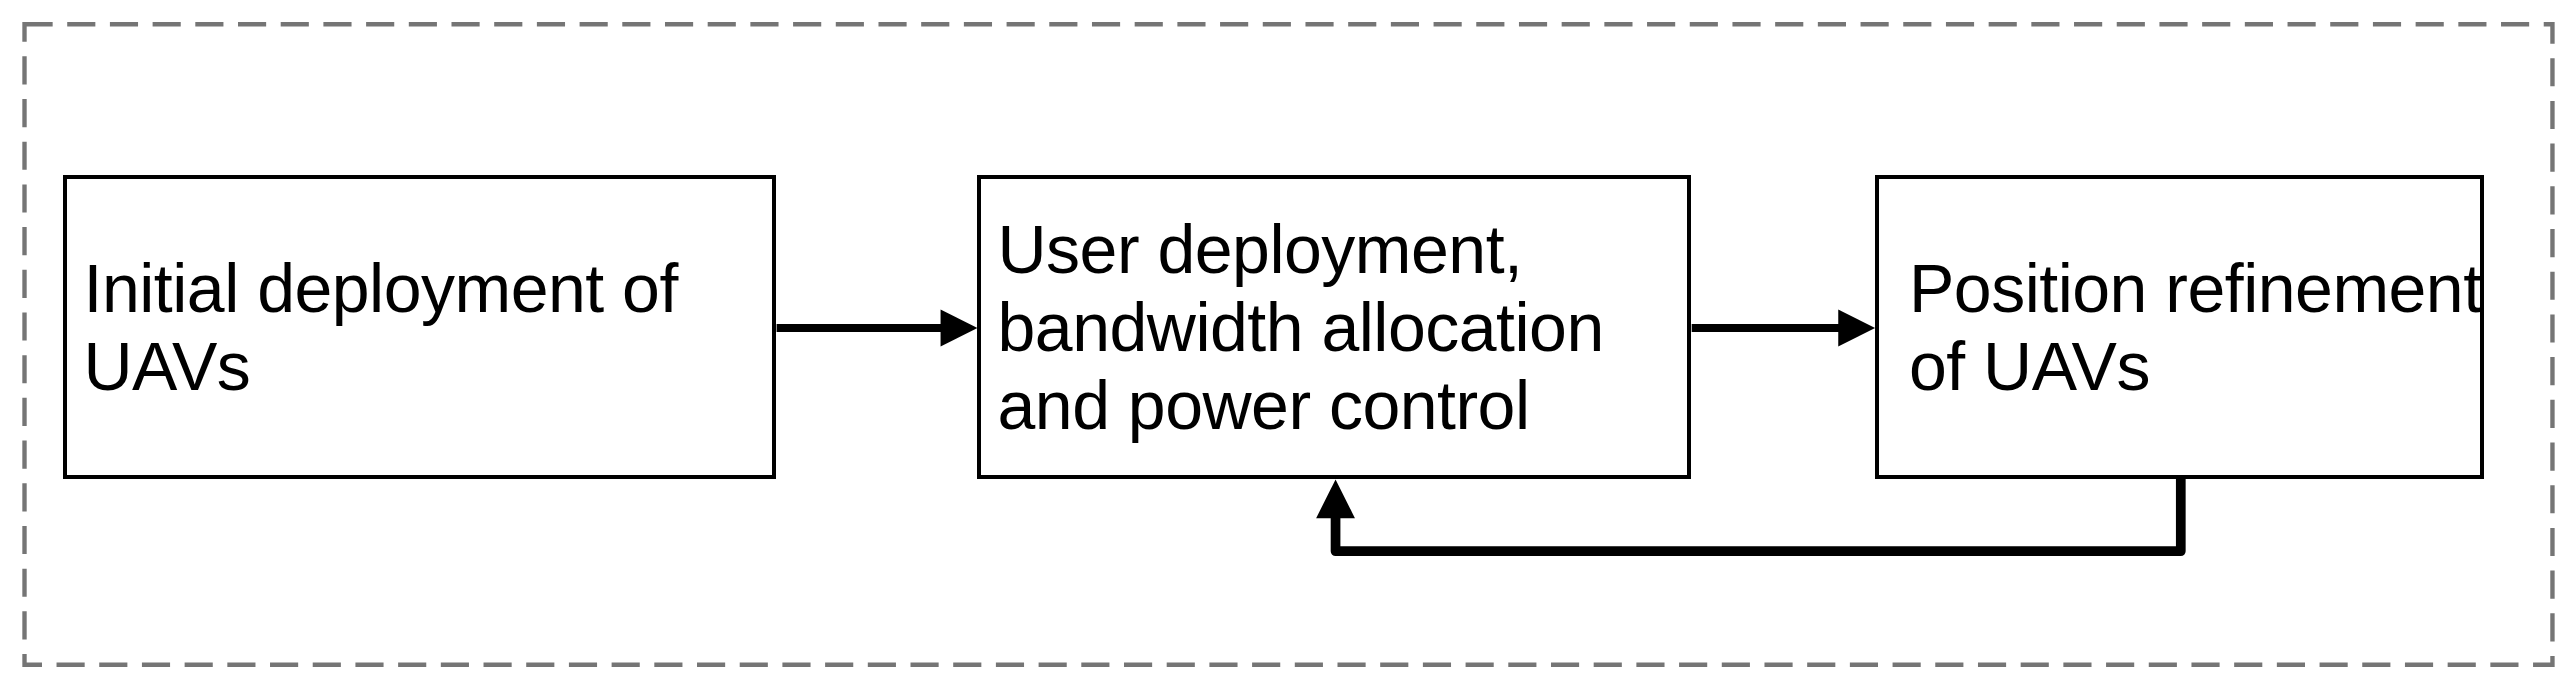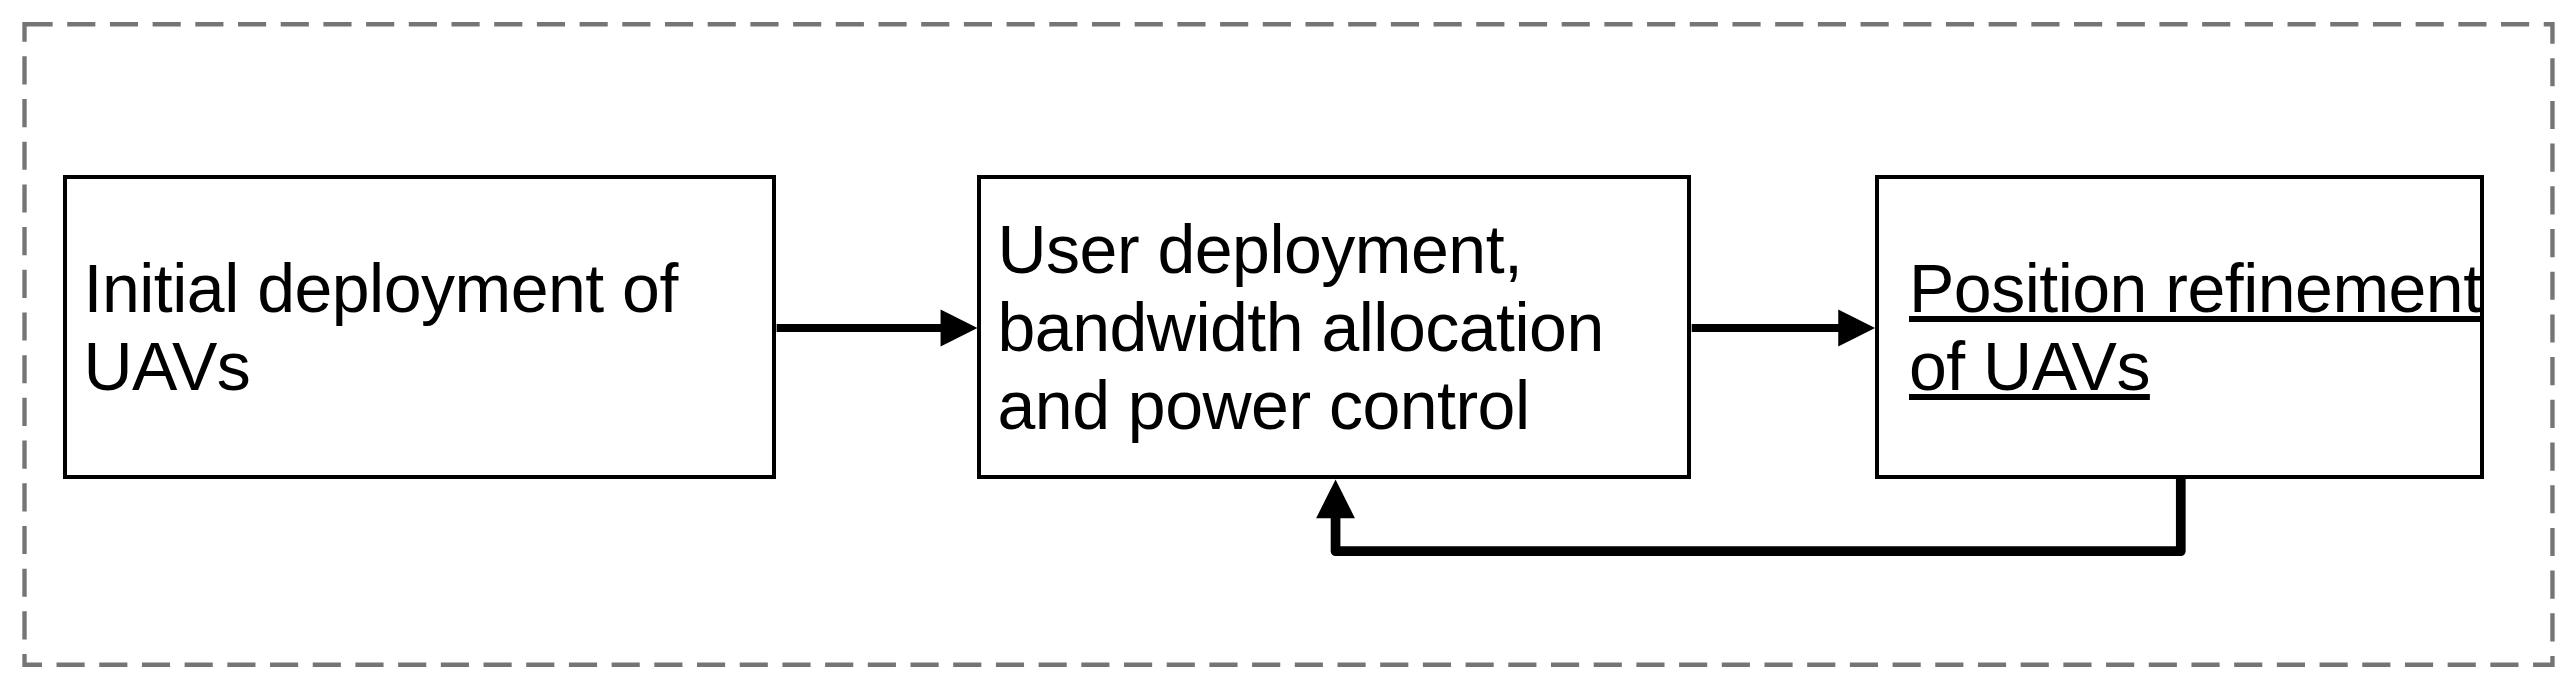--- a/index.html
+++ b/index.html
@@ -36,21 +36,21 @@
   .box-text {
     color: #000000;
     font-size: 68px;
     line-height: 78px;
     letter-spacing: -0.5px;
     white-space: pre;
     padding-left: 16.5px;
   }
   .box-initial   { left: 63px;   width: 713px; }
   .box-alloc     { left: 977px; width: 714px; }
-  .box-refine    { left: 1875px; width: 609px; text-decoration: underline; }
+  .box-refine    { left: 1875px; width: 609px; }
   .box-refine .box-text { padding-left: 30px; }
 </style>
 </head>
 <body>
 
 <div class="stage">
 
   <svg class="layer" viewBox="0 0 2654 710" xmlns="http://www.w3.org/2000/svg">
 
     <rect x="25" y="25" width="2605" height="660" fill="none" stroke="#757575" stroke-width="4.5" stroke-dasharray="29 15"></rect>

